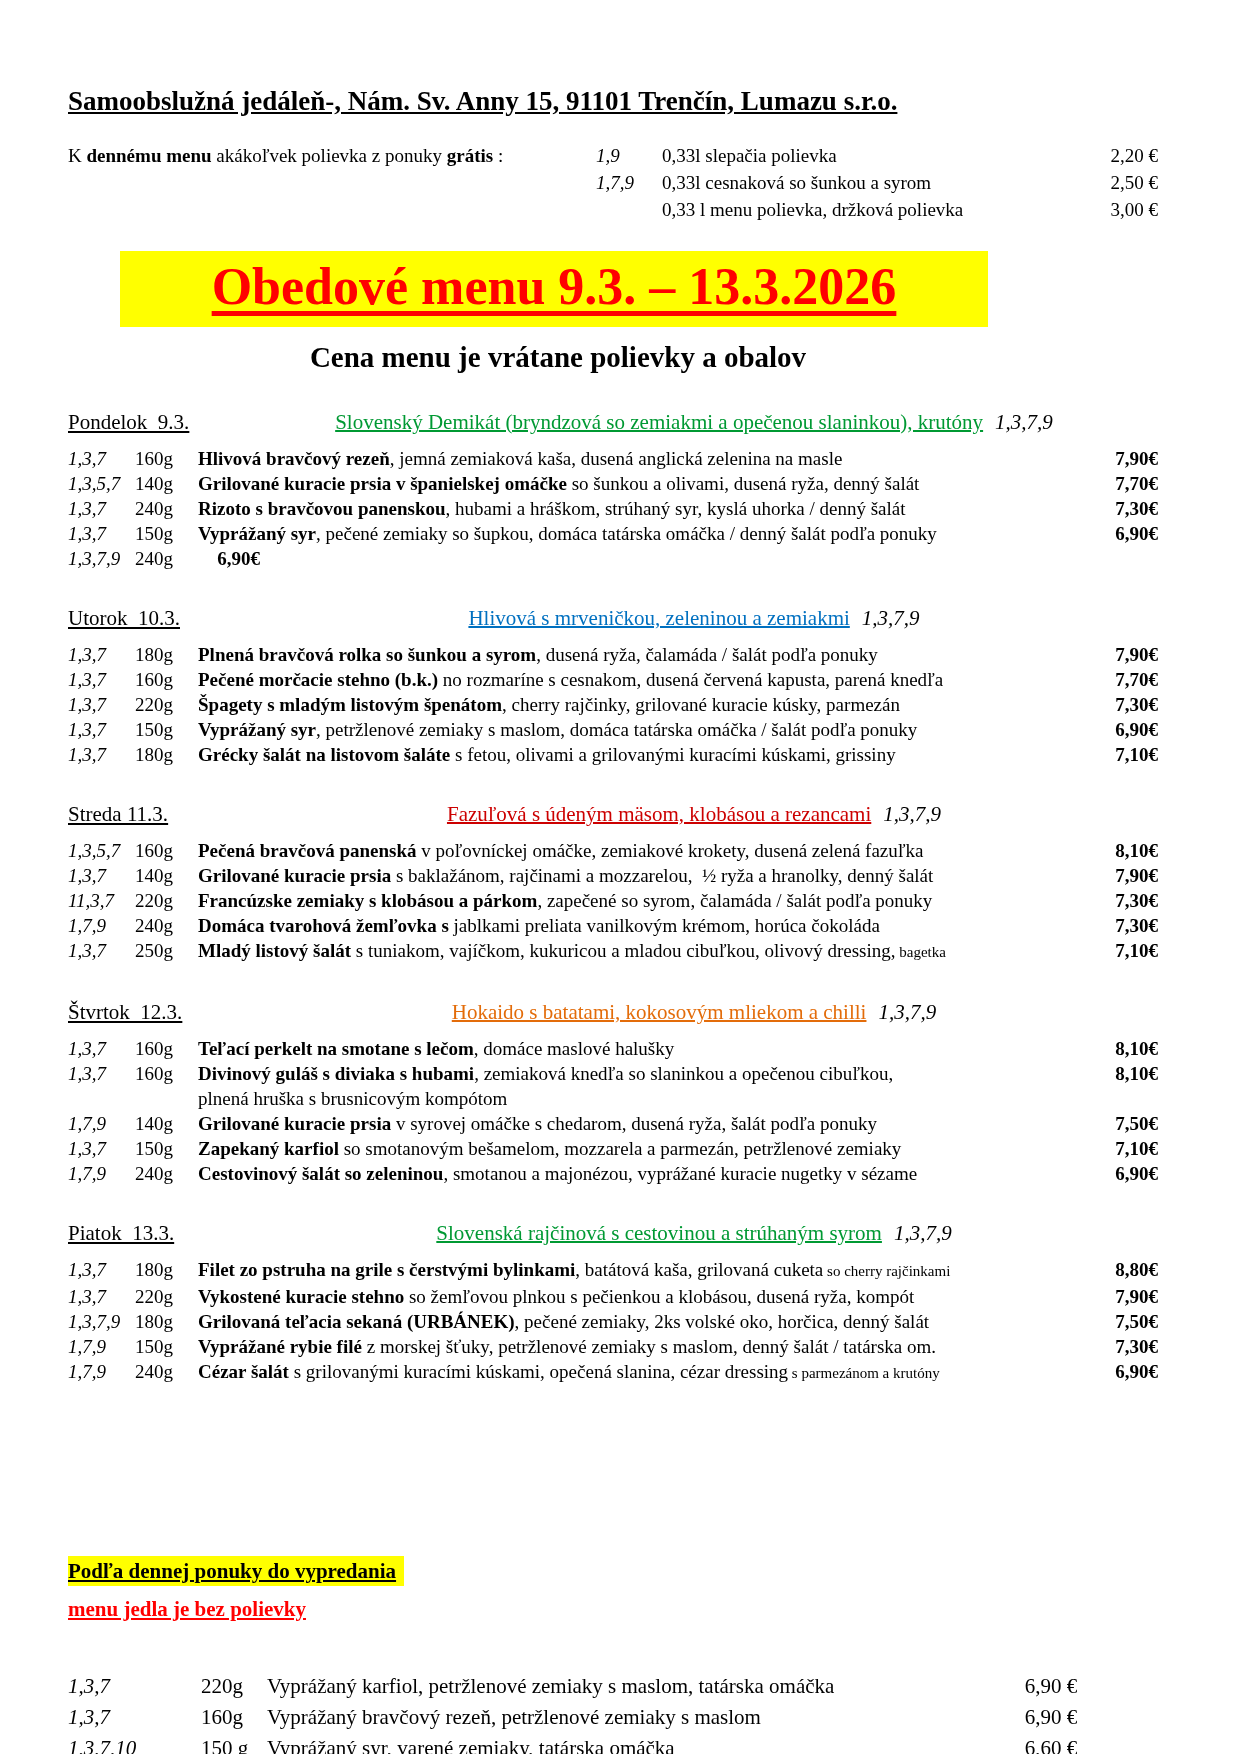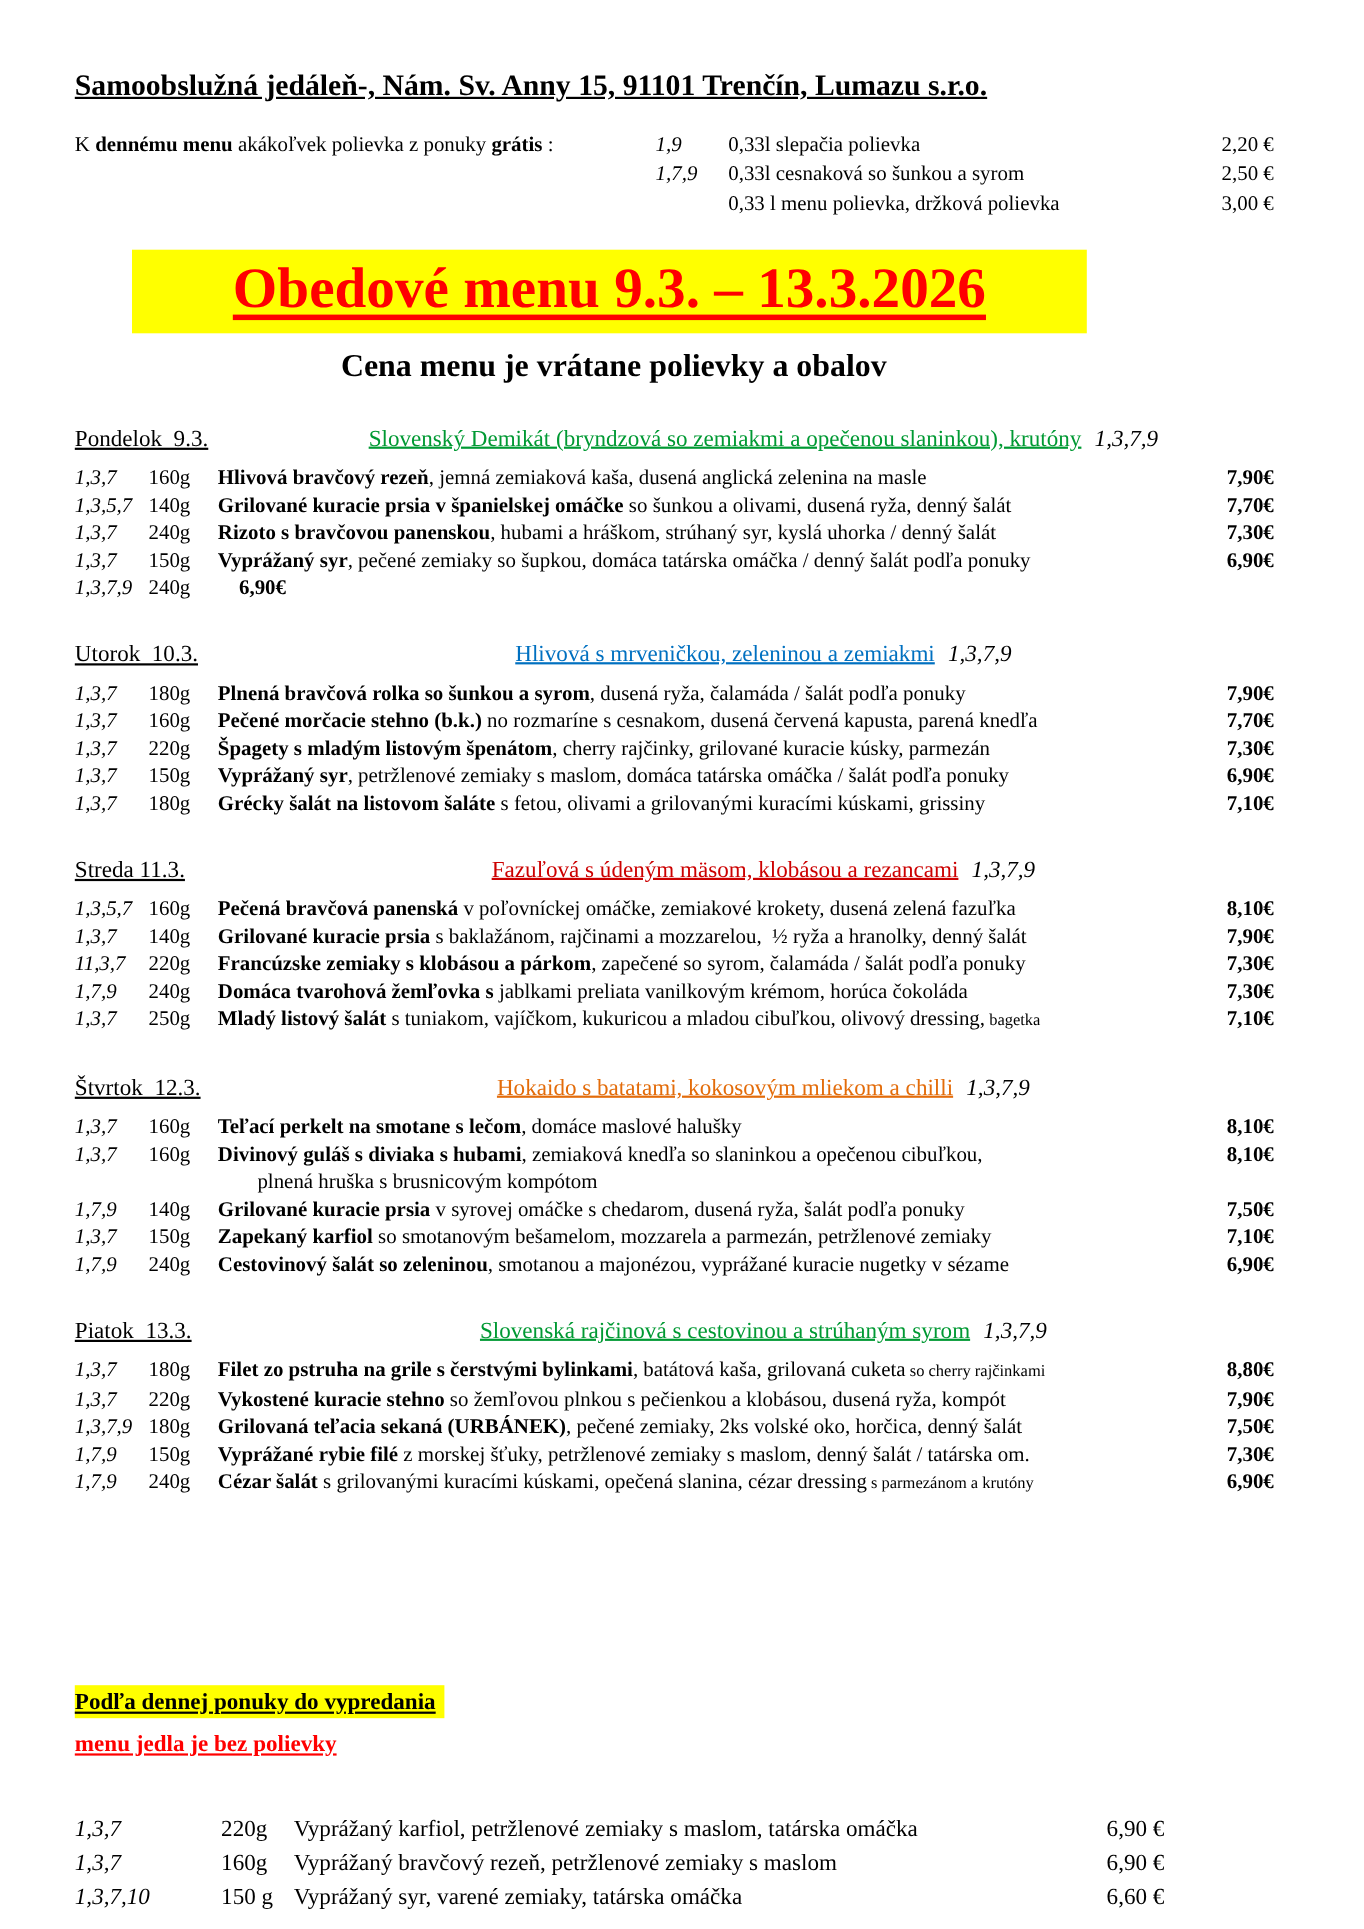--- a/index.html
+++ b/index.html
@@ -1,18 +1,18 @@
 <!DOCTYPE html>
 <html lang="sk"><head>
 <meta charset="utf-8">
 <style>
   html,body{margin:0;padding:0;background:#ffffff;}
   body{width:1240px;height:1754px;overflow:hidden;color:#000;
        font-family:"Liberation Serif", serif;}
-  .page{box-sizing:border-box;width:1240px;height:1754px;padding:60px 82px 0 68px;}
+  .page{box-sizing:border-box;width:1240px;height:1754px;padding:84px 82px 0 68px;}
 
   
   .doc-title{font-size:27px;font-weight:bold;text-decoration:underline;
              margin:0 0 24px 0;line-height:34px;}
 
   
   .gratis{font-size:19px;line-height:27px;}
   .g-row{display:flex;}
   .g-lbl{width:528px;flex:none;white-space:pre-wrap;}
   .g-al{width:66px;flex:none;font-style:italic;}
@@ -36,33 +36,33 @@
   .soup{font-weight:normal;text-decoration:underline;text-decoration-thickness:2px;}
   .soup-al{font-style:italic;margin-left:12px;}
   .items{margin-top:10px;font-size:19px;line-height:25px;}
   .item{display:flex;align-items:baseline;}
   .i-al{width:67px;flex:none;font-style:italic;}
   .i-w{width:63px;flex:none;}
   .i-t{flex:1;white-space:pre-wrap;}
   .i-t b{font-weight:bold;}
   .i-t small{font-size:15px;}
   .i-p{flex:none;min-width:62px;text-align:right;font-weight:bold;}
-  .line2{display:block;margin-left:36px;}
+  .line2{display:block;}
 
   
   .footer{margin-top:170px;font-size:21px;line-height:28px;}
   .f-hl{display:inline-block;background:#FFFF00;font-weight:bold;
         text-decoration:underline;padding:1px 8px 1px 0;}
   .f-red{color:#FF0000;font-weight:bold;text-decoration:underline;margin-top:9px;}
   .f-items{margin-top:48px;line-height:31px;}
   .f-item{display:flex;align-items:baseline;}
   .f-al{width:133px;flex:none;font-style:italic;}
   .f-w{width:66px;flex:none;}
   .f-t{flex:1;}
-  .f-p{width:90px;flex:none;text-align:left;margin-right:62px;}
+  .f-p{width:90px;flex:none;text-align:center;margin-right:62px;}
 </style>
 </head>
 <body>
 
 <div class="page">
 
   <h1 class="doc-title">Samoobslužná jedáleň-, Nám. Sv. Anny 15, 91101 Trenčín, Lumazu s.r.o.</h1>
 
   <div class="gratis">
     <div class="g-row">

